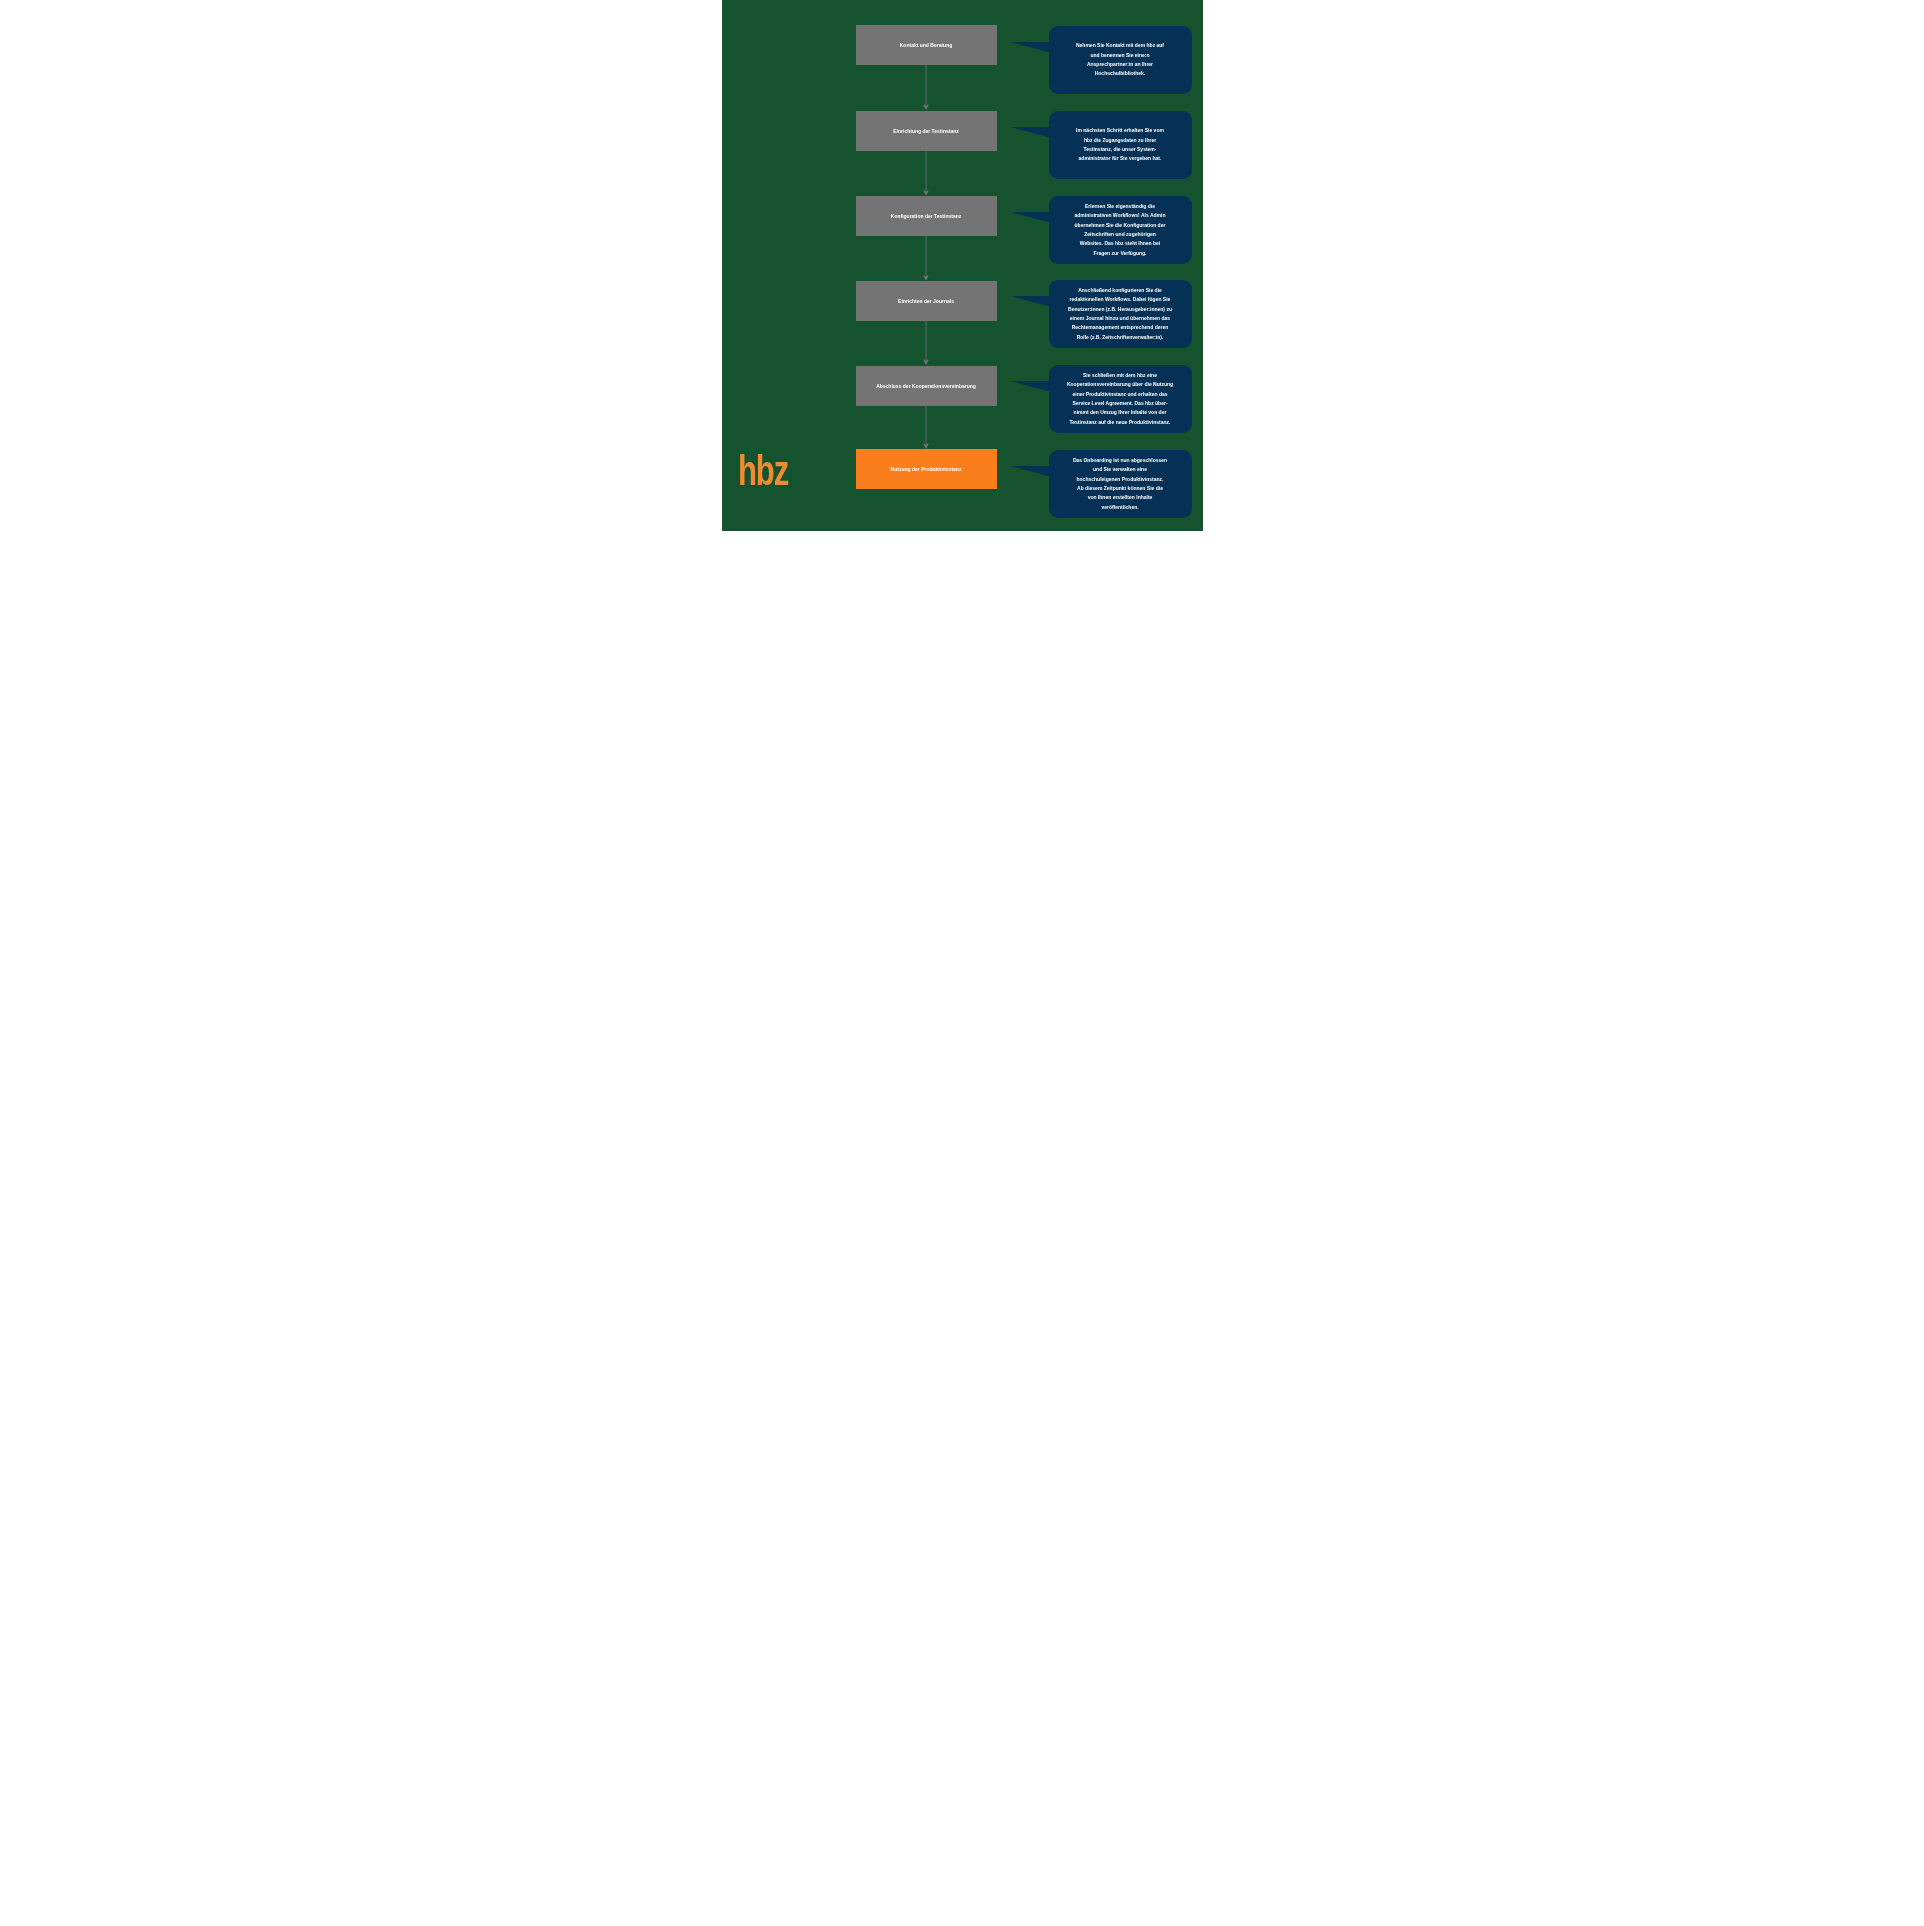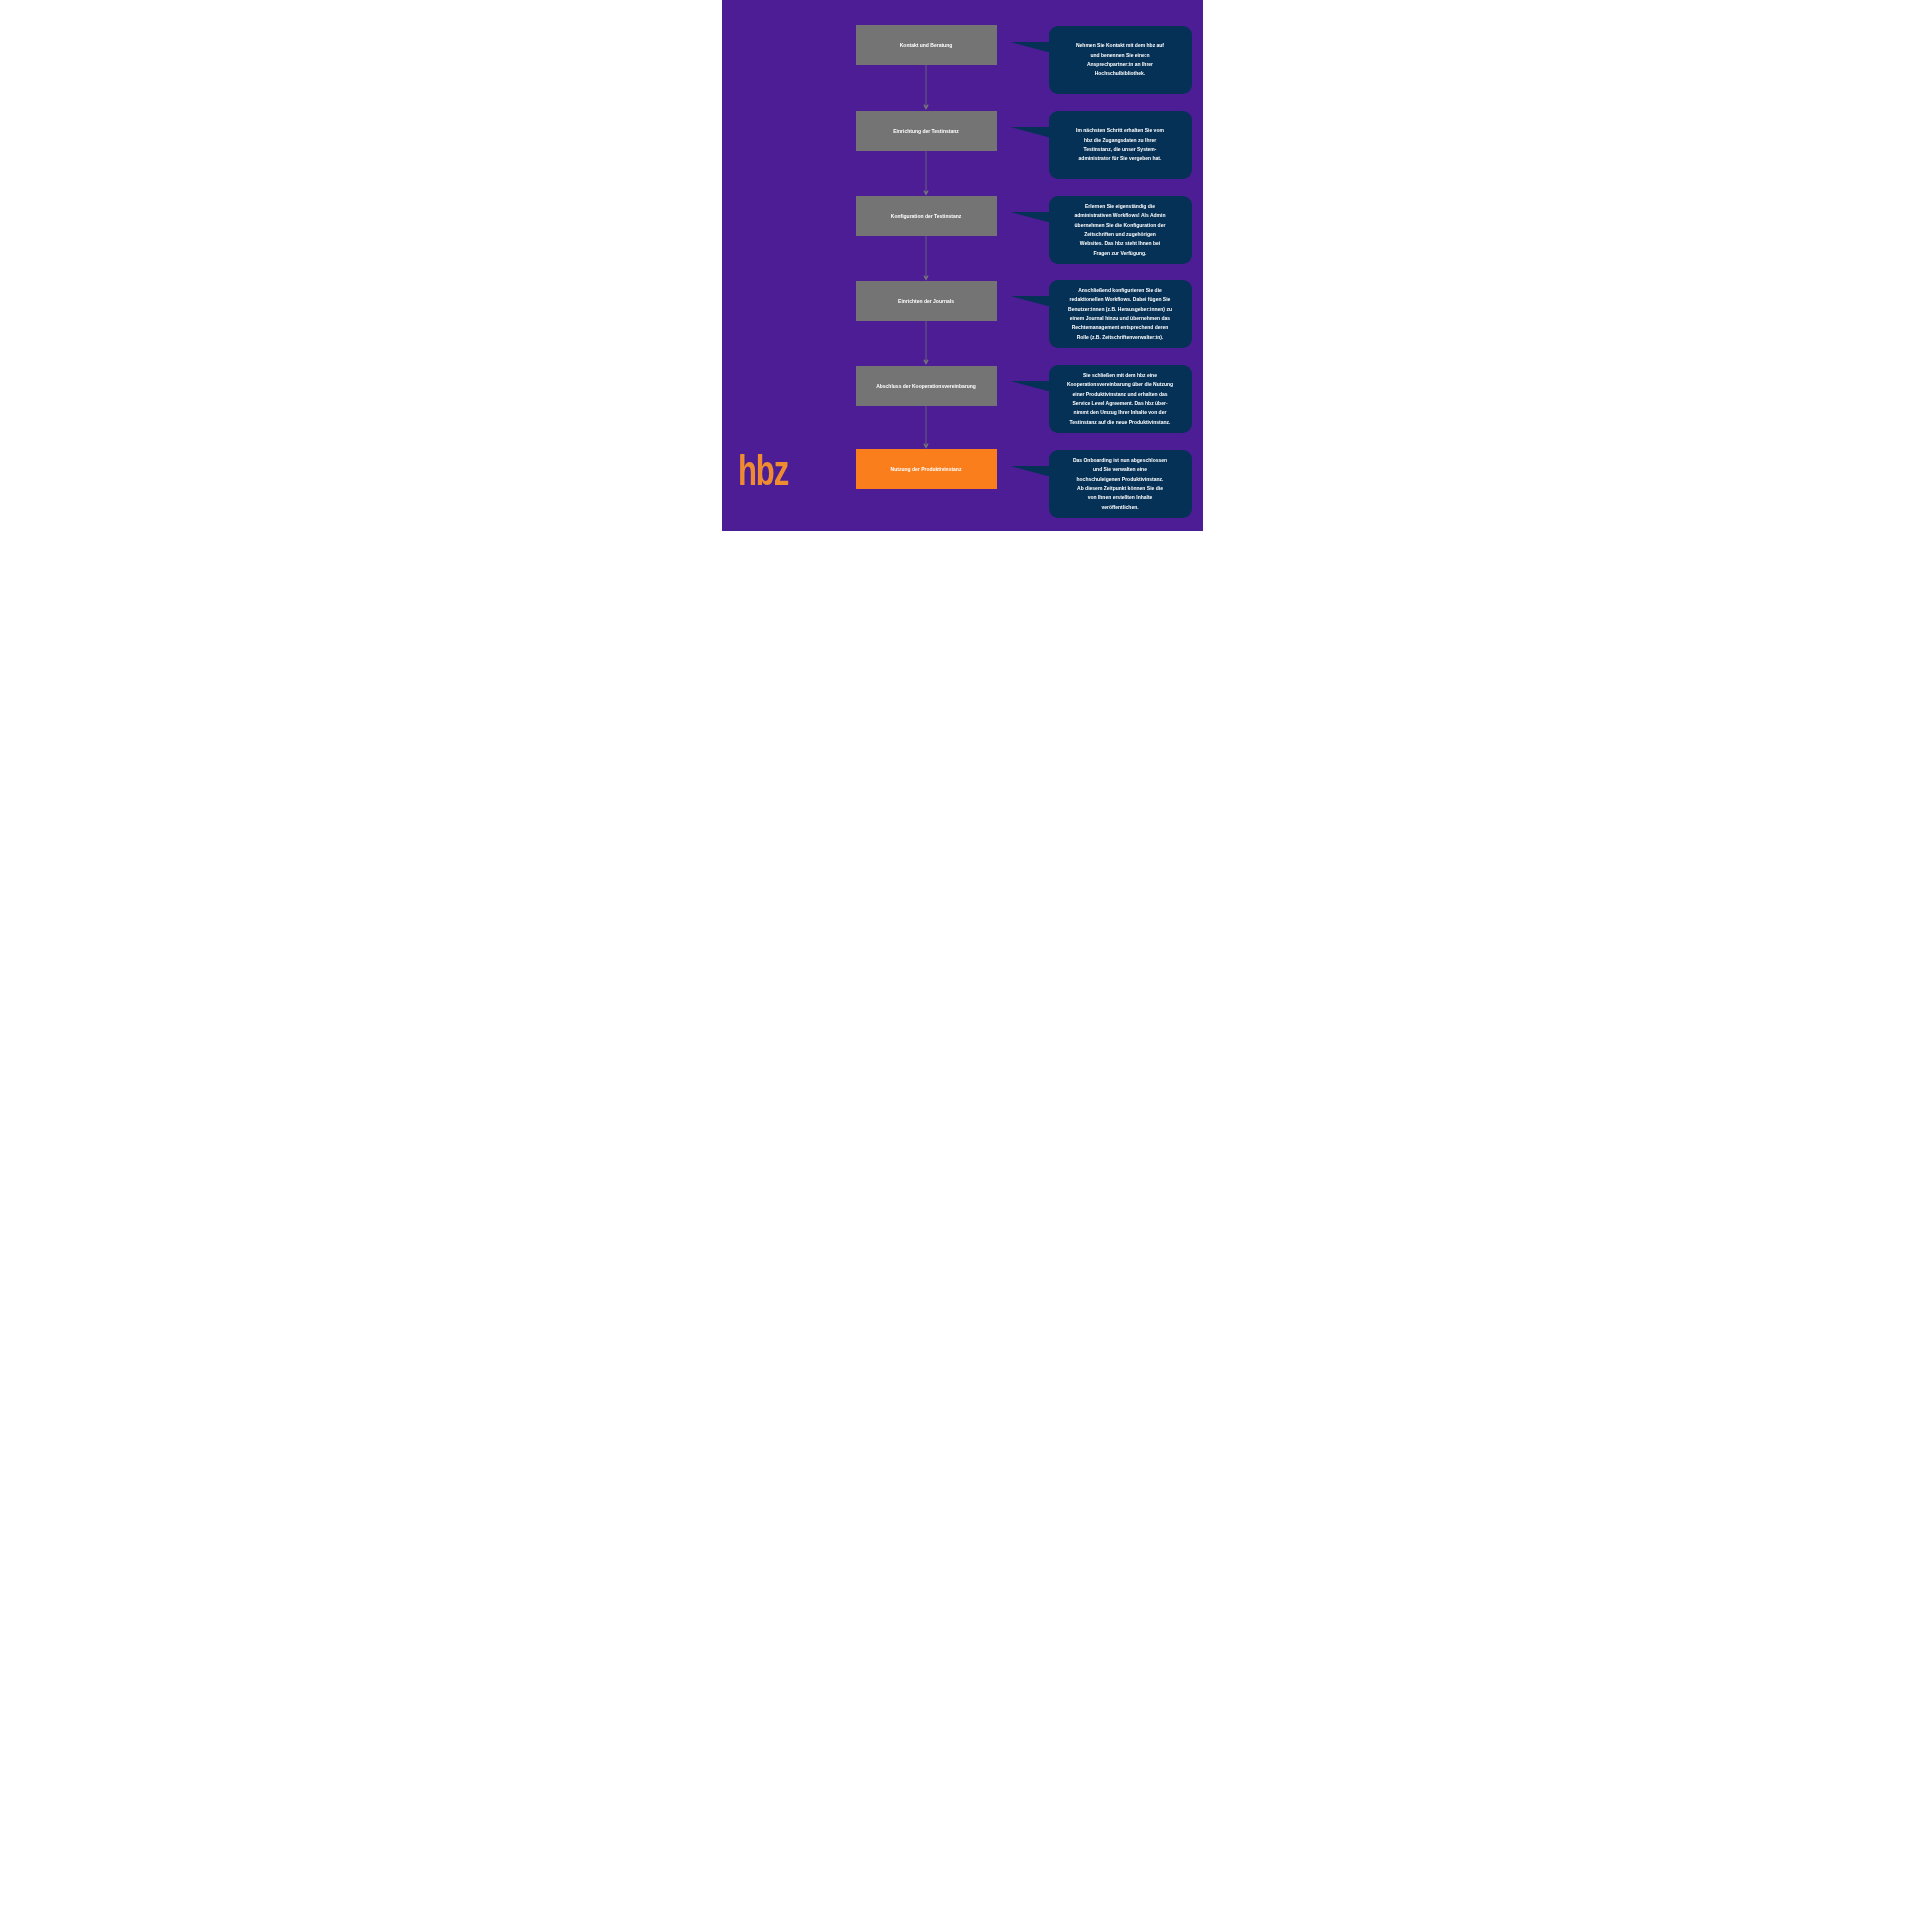--- a/index.html
+++ b/index.html
@@ -7,21 +7,21 @@
     --box-orange:#FB7E1C;
     --bubble-navy:#053156;
     --arrow-gray:#757575;
     --text-white:#FFFFFF;
     --logo-orange:#EF8B30;
   }
   html,body{margin:0;padding:0;background:#ffffff;}
   .canvas{
     position:relative;
     width:481px;height:531px;
-    background:#4c1d95;
+    background:#14532d;
     font-family:"Liberation Sans",sans-serif;
     overflow:hidden;
     margin:0 auto;
   }
   .step-box{
     position:absolute;
     left:134px;width:141px;height:40px;
     background:var(--box-gray);
     color:var(--text-white);
     display:flex;align-items:center;justify-content:center;

